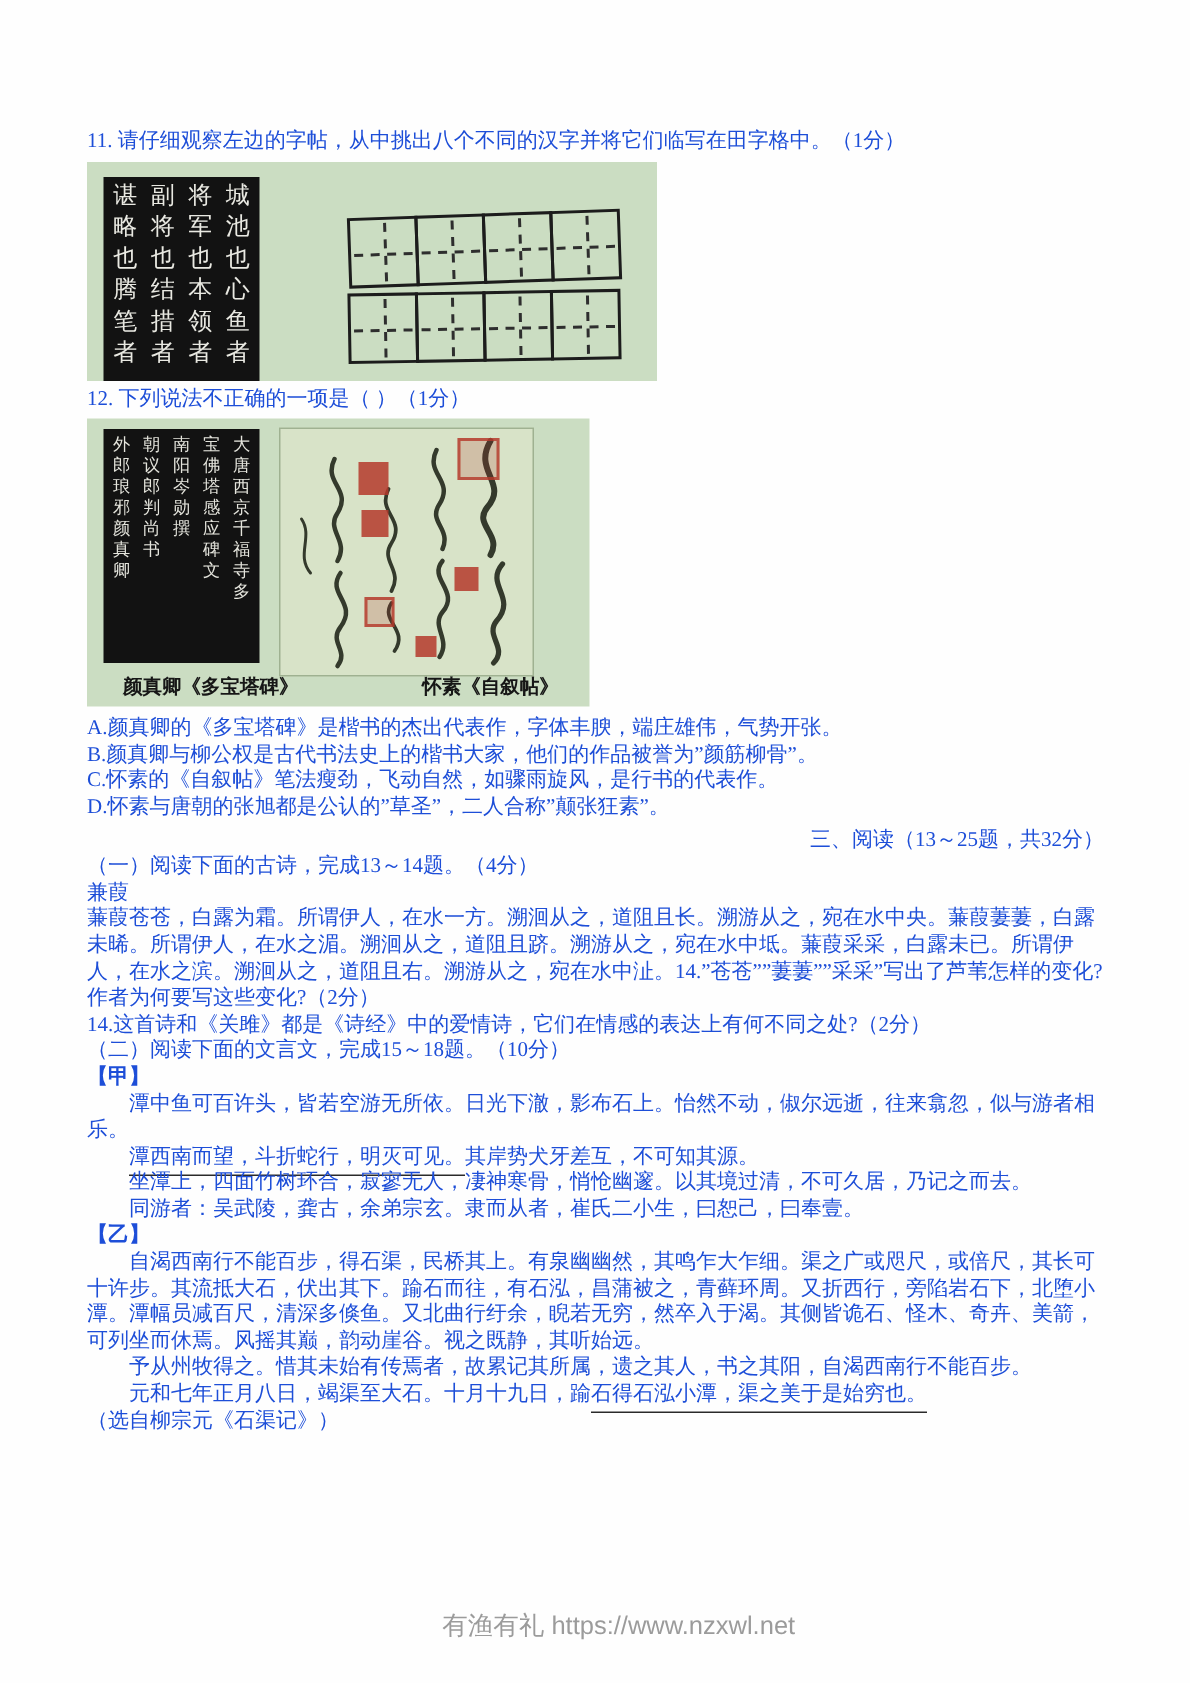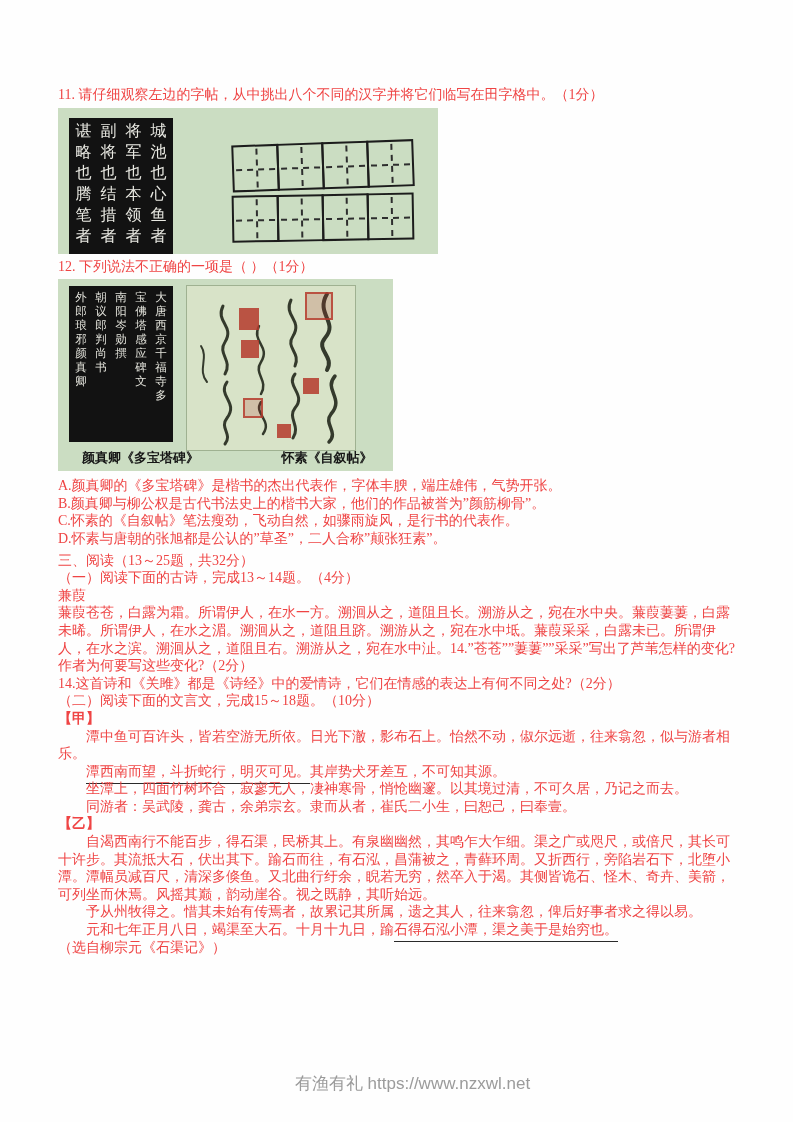--- a/index.html
+++ b/index.html
@@ -1,19 +1,19 @@
 <!DOCTYPE html>
 <html><head>
 <meta charset="utf-8">
 <style>
   html,body{margin:0;padding:0;}
   body{width:793px;height:1122px;background:#ffffff;font-family:"Liberation Serif","DejaVu Serif",serif;color:#242424;}
   .page{position:relative;width:793px;height:1122px;overflow:hidden;background:#fefefe;}
   .content{position:absolute;left:58px;top:86px;width:678px;}
-  p{margin:0;font-size:14px;line-height:17.6px;color:#ef4444;}
+  p{margin:0;font-size:14px;line-height:17.6px;color:#1d4ed8;}
   .nowrap{white-space:nowrap;}
   .indent{text-indent:2em;}
   .bold{font-weight:bold;}
   .u{border-bottom:1.2px solid #2a2a2a;padding-bottom:4px;}
 
   
   .scan{position:relative;background:#cbddc2;}
   .scan-q11{width:380px;height:146px;margin:4px 0;}
   .scan-q12{width:335px;height:192px;margin:4px 0 6px 0;}
 
@@ -38,21 +38,21 @@
   
   .cursive{position:absolute;left:128px;top:6px;width:168px;height:164px;background:#d8e3c8;border:1px solid #9fb191;overflow:hidden;}
   .seal{position:absolute;background:#b5392b;opacity:0.85;}
   .seal.outline{background:rgba(181,57,43,.25);border:2px solid #b5392b;}
 
   .captions{position:absolute;left:0;top:170px;width:335px;display:flex;}
   .captions span{font-weight:bold;font-size:13px;color:#161616;}
   .cap-left{margin-left:24px;width:160px;text-align:left;}
   .cap-right{margin-left:20px;width:130px;text-align:center;}
 
-  .sec-head{margin-top:4px;}
+  .sec-head{margin-top:4px;text-align:right;}
   .footer{position:absolute;left:16px;top:1072px;width:100%;text-align:center;
           font-family:"Liberation Sans","DejaVu Sans",sans-serif;font-size:17px;color:#9b9b9b;}
 </style>
 </head>
 <body>
 
 <div class="page">
   <div class="content">
 
     <p class="nowrap">11. 请仔细观察左边的字帖，从中挑出八个不同的汉字并将它们临写在田字格中。（1分）</p>
@@ -200,19 +200,19 @@
     <p class="nowrap">（二）阅读下面的文言文，完成15～18题。（10分）</p>
 
     <p class="bold nowrap">【甲】</p>
     <p class="indent">潭中鱼可百许头，皆若空游无所依。日光下澈，影布石上。怡然不动，俶尔远逝，往来翕忽，似与游者相乐。</p>
     <p class="indent"><span class="u">潭西南而望，斗折蛇行，明灭可见。</span><span>其岸势犬牙差互，不可知其源。</span></p>
     <p class="indent nowrap">坐潭上，四面竹树环合，寂寥无人，凄神寒骨，悄怆幽邃。以其境过清，不可久居，乃记之而去。</p>
     <p class="indent nowrap">同游者：吴武陵，龚古，余弟宗玄。隶而从者，崔氏二小生，曰恕己，曰奉壹。</p>
 
     <p class="bold nowrap">【乙】</p>
     <p class="indent">自渴西南行不能百步，得石渠，民桥其上。有泉幽幽然，其鸣乍大乍细。渠之广或咫尺，或倍尺，其长可十许步。其流抵大石，伏出其下。踰石而往，有石泓，昌蒲被之，青藓环周。又折西行，旁陷岩石下，北堕小潭。潭幅员减百尺，清深多倏鱼。又北曲行纡余，睨若无穷，然卒入于渴。其侧皆诡石、怪木、奇卉、美箭，可列坐而休焉。风摇其巅，韵动崖谷。视之既静，其听始远。</p>
-    <p class="indent nowrap">予从州牧得之。惜其未始有传焉者，故累记其所属，遗之其人，往来翕忽，俾后好事者求之得以易。</p>
+    <p class="indent nowrap">予从州牧得之。惜其未始有传焉者，故累记其所属，遗之其人，书之其阳，自渴西南行不能百步。</p>
     <p class="indent nowrap"><span>元和七年正月八日，竭渠至大石。十月十九日，踰</span><span class="u">石得石泓小潭，渠之美于是始穷也。</span></p>
     <p class="nowrap">（选自柳宗元《石渠记》）</p>
   </div>
 
   <div class="footer">有渔有礼 https://www.nzxwl.net</div>
 </div>
 
 </body></html>

